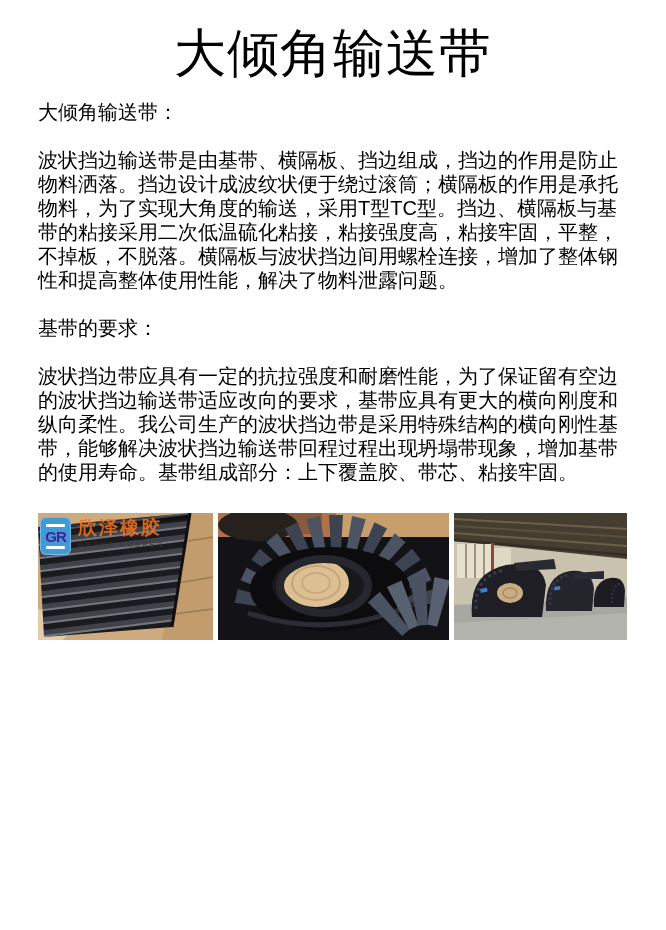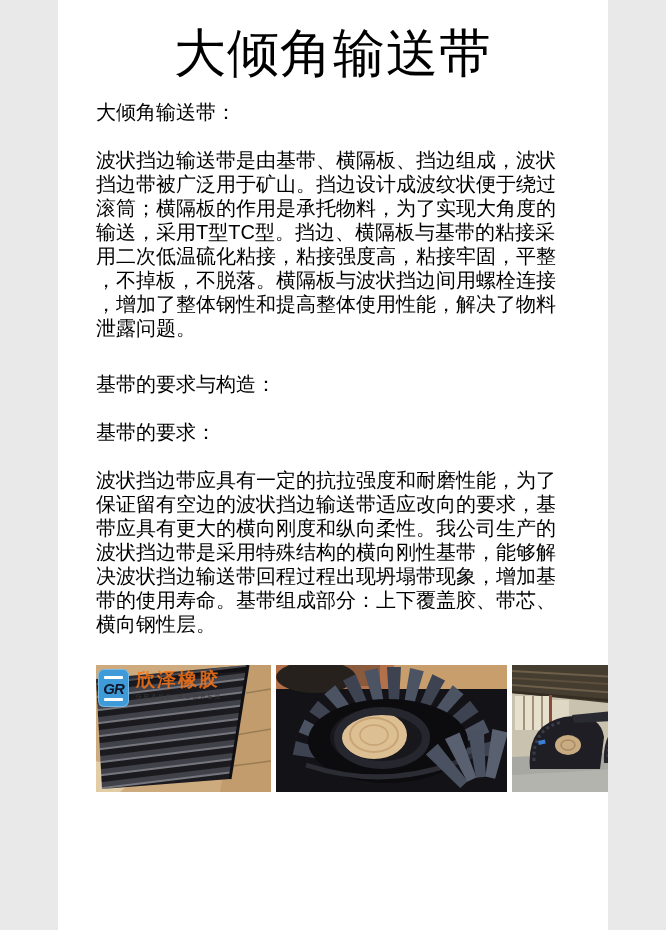--- a/index.html
+++ b/index.html
@@ -1,17 +1,17 @@
 <!DOCTYPE html>
 <html><head>
 <meta charset="utf-8">
 <style>
   html,body{margin:0;padding:0;background:#e9e9e9;}
   .page{
-    width:550px;height:930px;background:#ffffff;margin:0 auto;
+    width:666px;height:930px;background:#ffffff;margin:0 auto;
     font-family:"Liberation Sans","DejaVu Sans",sans-serif;
     color:#000;position:relative;overflow:hidden;box-sizing:border-box;
     padding:0 38px;
   }
   h1.doc-title{
     font-size:52px;line-height:58px;font-weight:500;letter-spacing:1px;
     text-align:center;margin:24px 0 18px;color:#000;
   }
   .doc-body p{
     font-size:20px;line-height:24px;margin:24px 0;color:#000;
@@ -30,37 +30,36 @@
   .photo.w2{width:231px;}
   .photo.w3{width:173px;}
   
   .logo{position:absolute;left:2px;top:4px;display:flex;align-items:flex-start;gap:7px;}
   .logo-mark{
     width:31px;height:38px;background:#3f9bd8;border-radius:6px;
     display:flex;flex-direction:column;align-items:center;justify-content:center;gap:2px;
     box-shadow:inset 0 0 0 1px rgba(255,255,255,.3);flex:0 0 auto;
   }
   .logo-bar{width:19px;height:3px;background:#ffffff;border-radius:1px;}
-  .logo-gr{color:#0f172a;font-weight:bold;font-size:15px;line-height:15px;font-style:italic;letter-spacing:-1px;}
+  .logo-gr{color:#4c1d95;font-weight:bold;font-size:15px;line-height:15px;letter-spacing:-1px;}
   .logo-cn{color:#f97316;font-size:19px;font-weight:600;letter-spacing:2px;line-height:22px;opacity:.85;}
   .logo-en{color:#3a3a3a;font-size:7px;letter-spacing:2.4px;opacity:.65;margin-top:2px;font-weight:bold;}
 </style>
 </head>
 <body>
 
 <div class="page">
 
   <h1 class="doc-title">大倾角输送带</h1>
 
   <div class="doc-body">
     <p class="p-first">大倾角输送带：</p>
-    <p>波状挡边输送带是由基带、横隔板、挡边组成，波状挡边带被广泛用于矿山。挡边设计成波纹状便于绕过滚筒；横隔板的作用是承托物料，为了实现大角度的输送，采用T型TC型。挡边、横隔板与基带的粘接采用二次低温硫化粘接，粘接强度高，粘接牢固，平整，不掉板，不脱落。横隔板与波状挡边间用螺栓连接，增加了整体钢性和提高整体使用性能，解决了物料泄露问题。</p>
-    <p class="mt-md">基带的要求与构造：</p>
+    <p>波状挡边输送带是由基带、横隔板、挡边组成，挡边的作用是防止物料洒落。挡边设计成波纹状便于绕过滚筒；横隔板的作用是承托物料，为了实现大角度的输送，采用T型TC型。挡边、横隔板与基带的粘接采用二次低温硫化粘接，粘接强度高，粘接牢固，平整，不掉板，不脱落。横隔板与波状挡边间用螺栓连接，增加了整体钢性和提高整体使用性能，解决了物料泄露问题。</p>
     <p>基带的要求：</p>
-    <p>波状挡边带应具有一定的抗拉强度和耐磨性能，为了保证留有空边的波状挡边输送带适应改向的要求，基带应具有更大的横向刚度和纵向柔性。我公司生产的波状挡边带是采用特殊结构的横向刚性基带，能够解决波状挡边输送带回程过程出现坍塌带现象，增加基带的使用寿命。基带组成部分：上下覆盖胶、带芯、横向钢性层。</p>
+    <p>波状挡边带应具有一定的抗拉强度和耐磨性能，为了保证留有空边的波状挡边输送带适应改向的要求，基带应具有更大的横向刚度和纵向柔性。我公司生产的波状挡边带是采用特殊结构的横向刚性基带，能够解决波状挡边输送带回程过程出现坍塌带现象，增加基带的使用寿命。基带组成部分：上下覆盖胶、带芯、粘接牢固。</p>
   </div>
 
   <div class="photo-row">
 
     <figure class="photo w1" style="margin:0">
       <svg viewBox="0 0 175 127" aria-hidden="true">
         <defs>
           <pattern id="rg1" width="13" height="13" patternUnits="userSpaceOnUse" patternTransform="rotate(-7)">
             <rect width="13" height="13" fill="#1b1b1f"></rect>
             <rect width="13" height="5" y="0" fill="#41414a"></rect>

